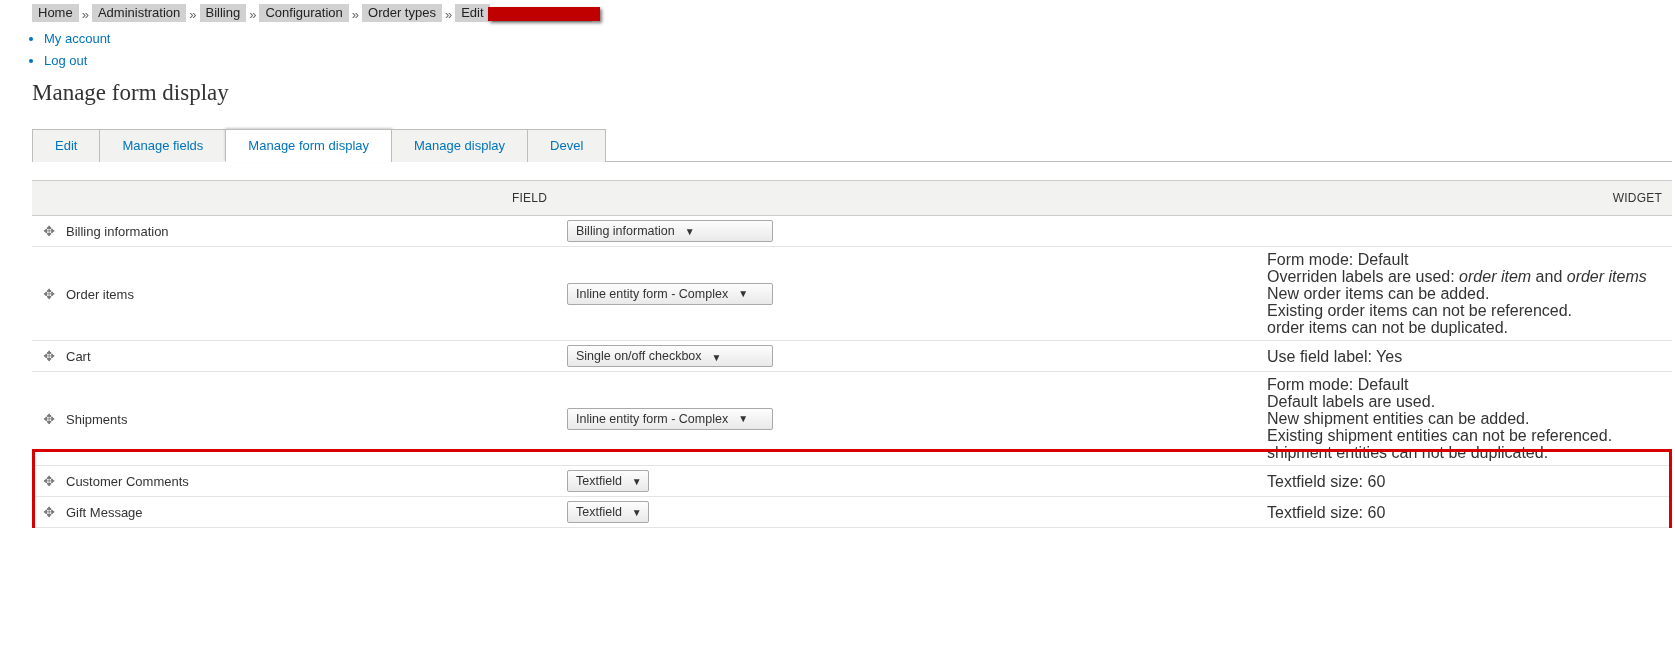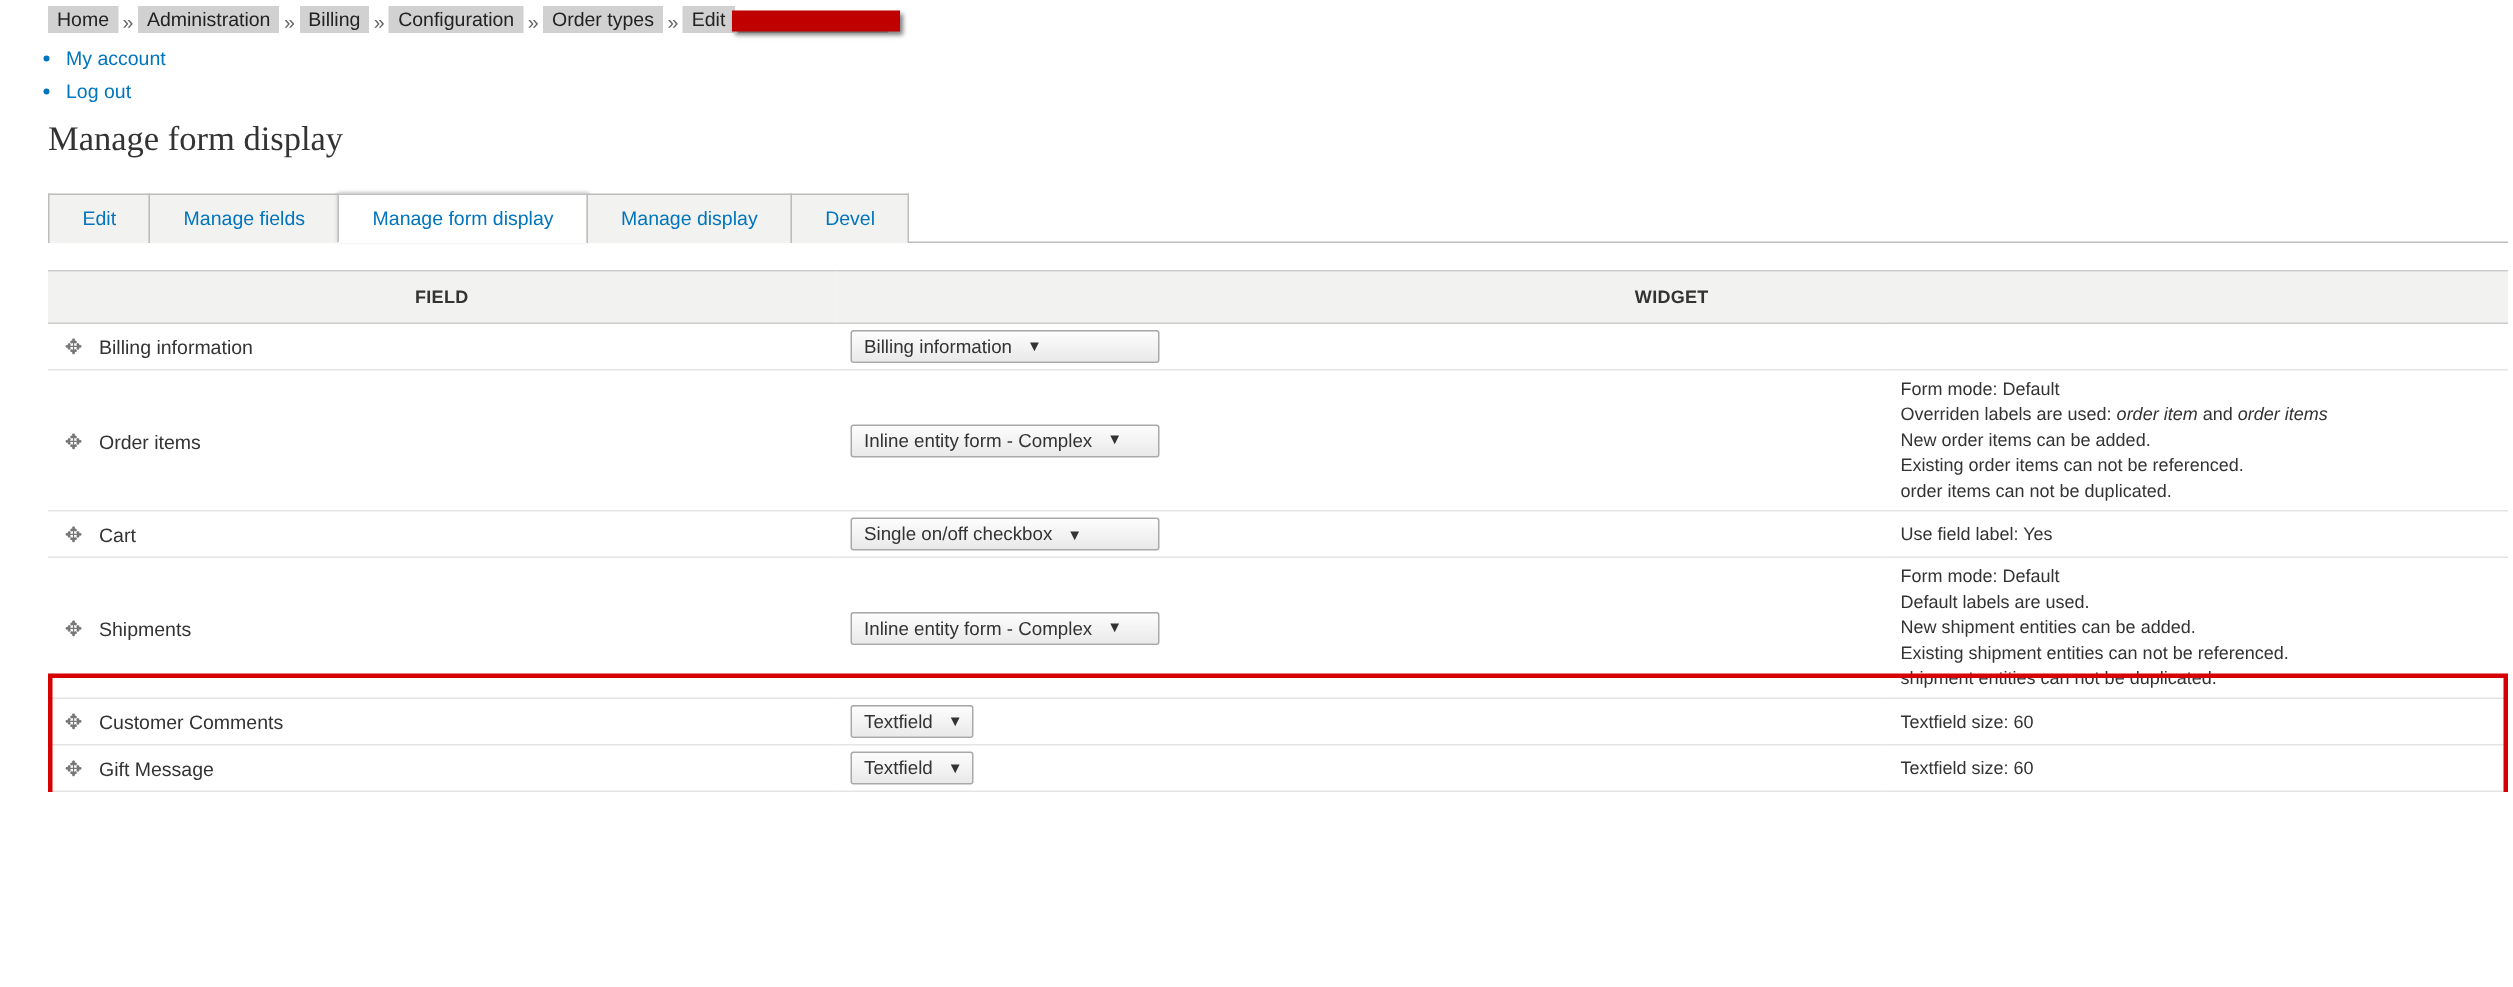--- a/index.html
+++ b/index.html
@@ -101,22 +101,22 @@
   
   table.fields {
     width: 100%;
     border-collapse: collapse;
     margin-top: 18px;
   }
   table.fields thead th {
     background: #f2f2f0;
     border-top: 1px solid #ccc;
     border-bottom: 1px solid #ccc;
-    text-align: center;
-    font-weight: bold;
+    text-align: right;
+    font-weight: normal;
     font-size: 12px;
     padding: 10px 10px;
     color: #333;
     letter-spacing: 0.2px;
   }
   table.fields tbody td {
     border-bottom: 1px solid #e4e4e4;
     padding: 4px 10px;
     vertical-align: middle;
   }
@@ -152,21 +152,21 @@
     border-radius: 2px;
     cursor: pointer;
     min-width: 0;
   }
   .widget-select .caret {
     margin-left: 10px;
     font-size: 10px;
     color: #333;
   }
   .summary {
-    font-size: 12px;
+    font-size: 16px;
     color: #333;
     line-height: 17px;
   }
   .summary em {
     font-style: italic;
   }
   
   col.c-field  { width: 525px; }
   col.c-widget { width: 700px; }
   col.c-summary{ width: auto; }

